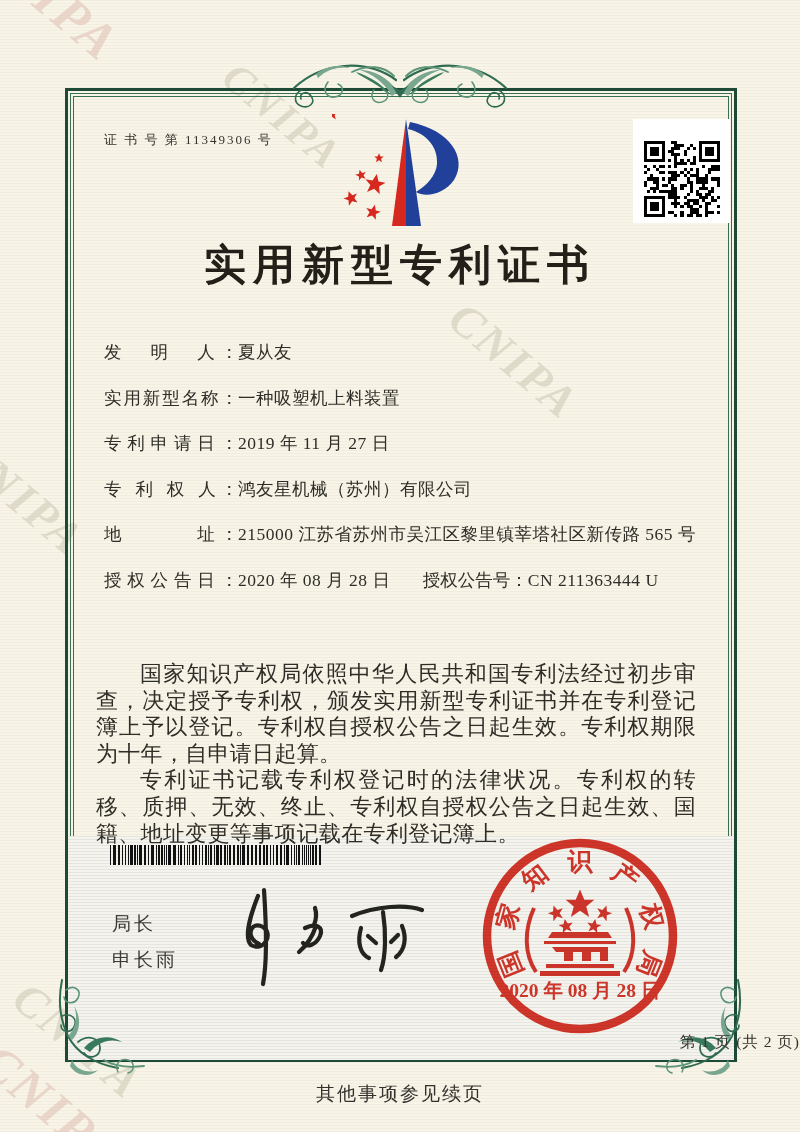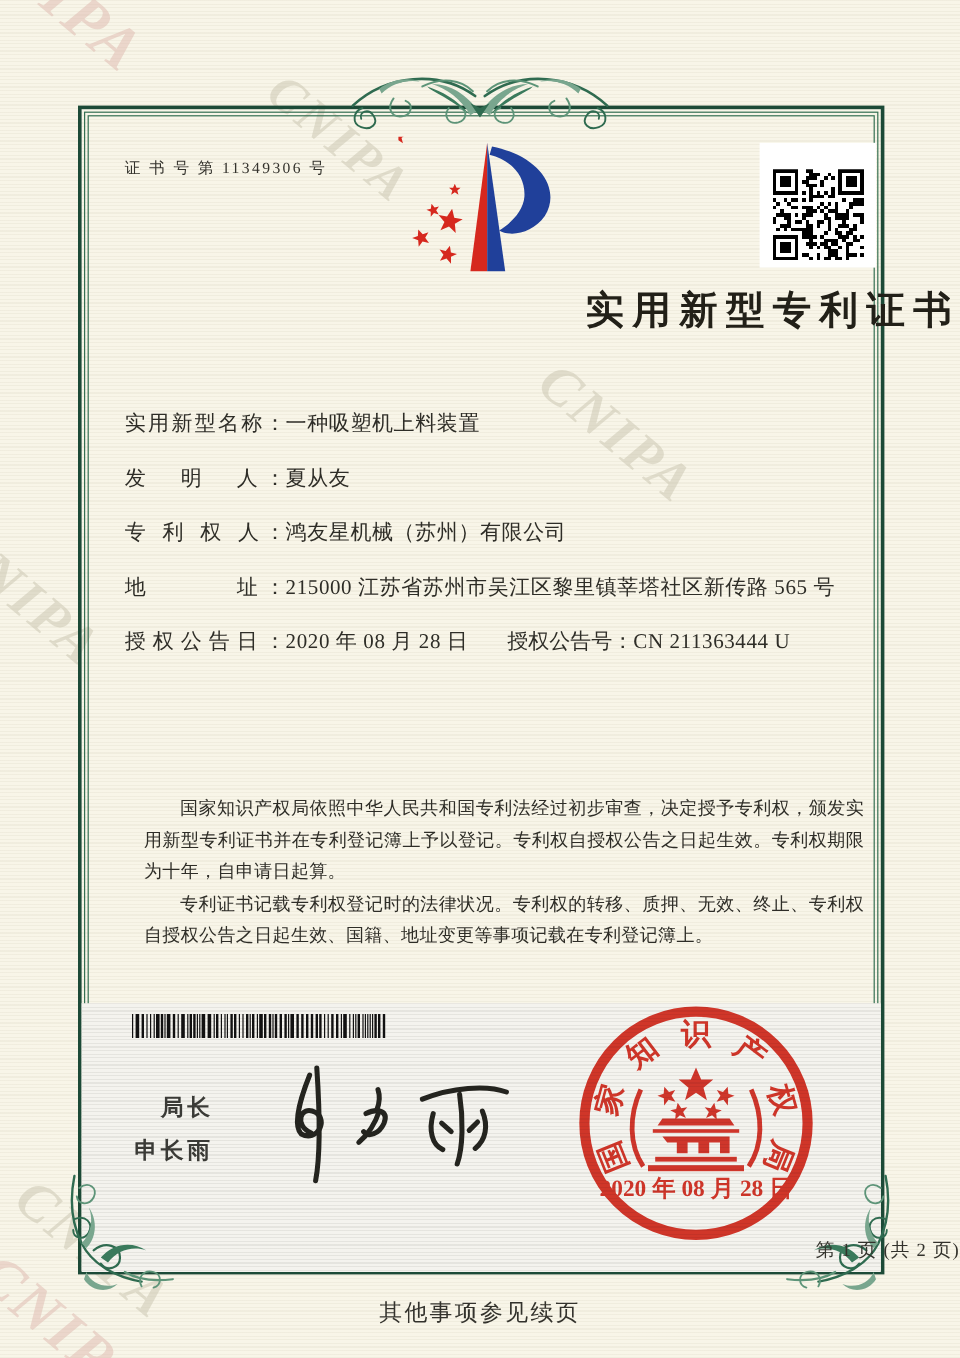--- a/index.html
+++ b/index.html
@@ -33,36 +33,36 @@
     position:absolute;left:68px;top:836px;width:666px;height:224px;
     background:
       repeating-linear-gradient(180deg, rgba(185,185,178,.25) 0 1px, rgba(0,0,0,0) 1px 3px),
       #f4f3ee;
   }
   .cert-no{position:absolute;left:104px;top:131px;font-size:13px;color:#33322c;letter-spacing:2px;}
   .logo{position:absolute;left:332px;top:114px;}
   .qr-panel{position:absolute;left:633px;top:119px;width:97px;height:104px;background:#ffffff;}
   .qr-panel svg{position:absolute;left:11px;top:22px;}
   .title{
-    position:absolute;left:0;top:237px;width:100%;text-align:right;
-    font-size:32px;font-weight:bold;color:#222018;letter-spacing:7px;
+    position:absolute;left:0;top:237px;width:100%;text-align:center;
+    font-size:42px;font-weight:bold;color:#222018;letter-spacing:7px;
   }
   .fields{position:absolute;left:104px;top:340px;width:600px;font-size:17.5px;color:#2e2d27;}
   .frow{margin-bottom:21.5px;white-space:nowrap;}
   .flabel{display:inline-block;width:134px;text-align:justify;text-align-last:justify;vertical-align:top;}
   .fvalue{letter-spacing:.5px;}
   .frow.double .pair2{margin-left:28px;text-align:center;}
   .body-text{
-    position:absolute;left:120px;top:661px;width:600px;
-    font-size:15px;line-height:26.6px;color:#2e2d27;text-align:justify;letter-spacing:.3px;
+    position:absolute;left:96px;top:661px;width:600px;
+    font-size:22px;line-height:26.6px;color:#2e2d27;text-align:justify;letter-spacing:.3px;
   }
   .body-text p{margin:0;text-indent:2em;}
   .barcode{position:absolute;left:110px;top:845px;}
   .signer{position:absolute;left:112px;top:906px;font-family:"Liberation Sans","DejaVu Sans",sans-serif;
-    font-size:19px;font-weight:bold;color:#3a3a36;letter-spacing:3px;line-height:36px;text-align:right;}
+    font-size:19px;font-weight:normal;color:#3a3a36;letter-spacing:3px;line-height:36px;}
   .signature{position:absolute;left:218px;top:882px;}
   .seal{position:absolute;left:476px;top:838px;mix-blend-mode:multiply;opacity:.93;}
   .footer-page{position:absolute;left:0;top:1032px;width:100%;text-align:right;font-size:15.5px;color:#33322c;letter-spacing:1px;}
   .continuation{position:absolute;left:0;top:1081px;width:100%;text-align:center;font-size:19px;color:#33322c;letter-spacing:2px;}
   .ornament{position:absolute;pointer-events:none;}
   .orn-top{left:288px;top:52px;}
   .orn-bl{left:48px;top:976px;}
   .orn-br{left:634px;top:976px;transform:scaleX(-1);}
 </style>
 </head>
@@ -346,24 +346,27 @@
         <rect x="0" y="18" width="7" height="7" fill="#000"></rect>
         <rect x="1" y="19" width="5" height="5" fill="#fff"></rect>
         <rect x="2" y="20" width="3" height="3" fill="#000"></rect>
       </svg>
   </div>
 
   <div class="title">实用新型专利证书</div>
 
   <div class="fields">
     <div class="frow">
+      <span class="flabel">发　明　人：</span><span class="fvalue">夏从友</span>
+    </div>
+    <div class="frow">
       <span class="flabel">实用新型名称：</span><span class="fvalue">一种吸塑机上料装置</span>
     </div>
     <div class="frow">
-      <span class="flabel">发　明　人：</span><span class="fvalue">夏从友</span>
+      <span class="flabel">专利申请日：</span><span class="fvalue">2019 年 11 月 27 日</span>
     </div>
     <div class="frow">
       <span class="flabel">专 利 权 人：</span><span class="fvalue">鸿友星机械（苏州）有限公司</span>
     </div>
     <div class="frow">
       <span class="flabel">地　　　址：</span><span class="fvalue">215000 江苏省苏州市吴江区黎里镇莘塔社区新传路 565 号</span>
     </div>
     <div class="frow double">
       <span><span class="flabel">授权公告日：</span><span class="fvalue">2020 年 08 月 28 日</span></span>
       <span class="pair2"><span>授权公告号：</span><span class="fvalue">CN 211363444 U</span></span>

